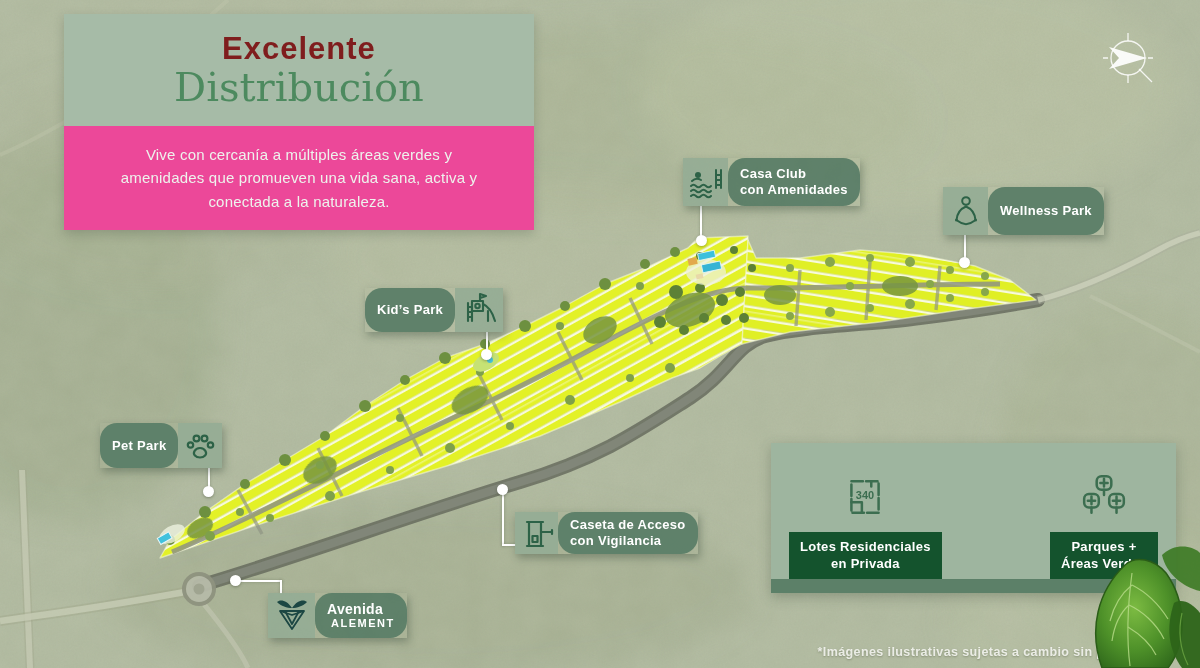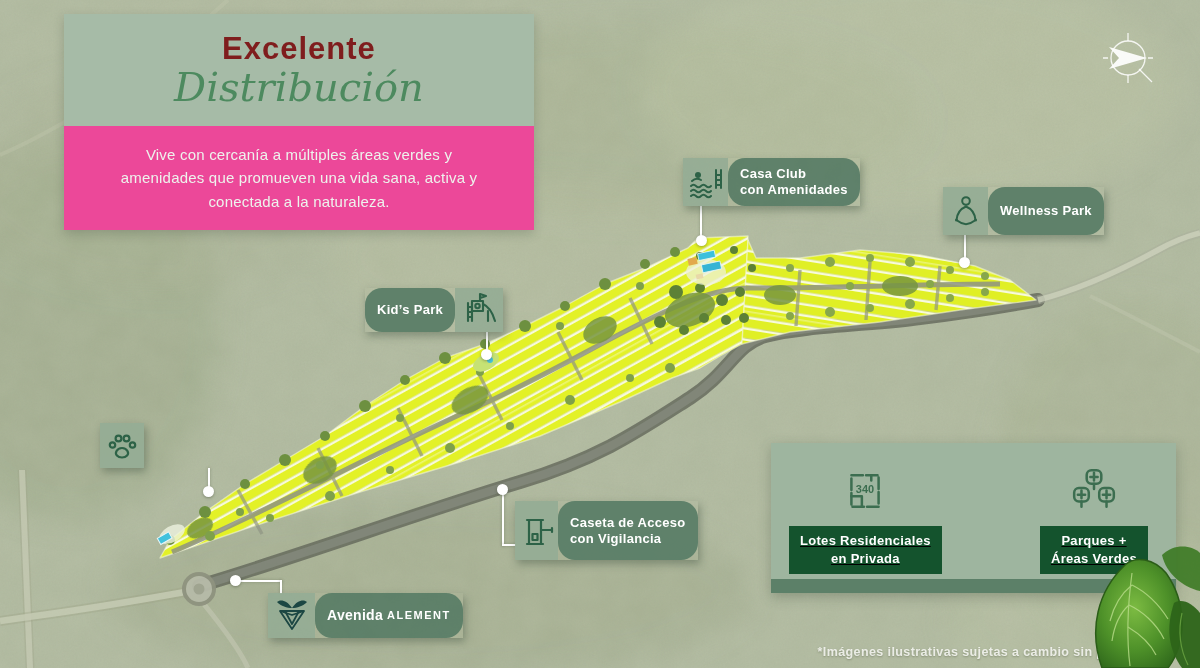--- a/index.html
+++ b/index.html
@@ -6,35 +6,35 @@
   body{
     width:1200px;height:668px;position:relative;overflow:hidden;
     font-family:"Liberation Sans", sans-serif;
     background:#b2bba1;
   }
   #bg-map{position:absolute;inset:0;z-index:0;}
   
   .header{position:absolute;left:64px;top:14px;width:470px;z-index:10;box-shadow:0 4px 10px rgba(45,60,45,.22);}
   .header-top{background:#a6bba7;height:112px;display:flex;flex-direction:column;align-items:center;justify-content:center;}
   .title1{color:#7f1d1d;font-weight:bold;font-size:31px;letter-spacing:1px;line-height:1;}
-  .title2{color:#4d8a5f;font-family:"DejaVu Serif", serif;font-style:italic;font-size:40px;line-height:1.05;margin-top:2px;}
+  .title2{color:#4d8a5f;font-family:"DejaVu Serif", serif;font-size:40px;line-height:1.05;margin-top:2px;}
   .header-bottom{background:#ec4899;height:104px;display:flex;align-items:center;justify-content:center;padding:0 42px;box-sizing:border-box;}
   .header-desc{color:#eef3ed;font-size:15px;line-height:1.55;text-align:center;letter-spacing:.2px;}
   
   .map-label{position:absolute;display:flex;z-index:12;box-shadow:2px 4px 8px rgba(40,60,45,.35);}
   .tile-icon{background:rgba(148,172,149,.93);display:flex;align-items:center;justify-content:center;color:#2d6247;}
   .tile-text{background:rgba(92,127,104,.97);color:#ffffff;font-weight:bold;font-size:13px;line-height:1.2;
              display:flex;flex-direction:column;justify-content:center;padding:0 12px;letter-spacing:.3px;white-space:nowrap;border-radius:17px;}
   .leader{position:absolute;background:#ffffff;z-index:11;box-shadow:0 0 3px rgba(60,70,50,.35);}
   .dot{position:absolute;width:11px;height:11px;border-radius:50%;background:#ffffff;z-index:11;box-shadow:0 1px 3px rgba(60,70,50,.45);}
   .av-prefix{font-size:14px;font-weight:bold;}
   .av-name{font-size:11px;font-weight:bold;letter-spacing:1.5px;margin-left:4px;}
   
   .legend{position:absolute;left:771px;top:443px;width:405px;height:150px;z-index:10;box-shadow:0 4px 12px rgba(50,65,50,.3);}
-  .legend-body{position:absolute;inset:0 0 14px 0;background:rgba(157,181,159,.97);display:flex;justify-content:space-between;align-items:center;padding:16px 28px 0 18px;box-sizing:border-box;text-decoration:underline;}
+  .legend-body{position:absolute;inset:0 0 14px 0;background:rgba(157,181,159,.97);display:flex;justify-content:space-between;align-items:flex-end;padding:16px 18px 0 18px;box-sizing:border-box;}
   .legend-foot{position:absolute;left:0;right:0;bottom:0;height:14px;background:#5c8068;}
   .legend-item{display:flex;flex-direction:column;align-items:center;}
   .legend-ico{color:#3c6e50;height:50px;display:flex;align-items:flex-end;justify-content:center;margin-bottom:12px;}
   .legend-tag{background:#14532d;color:#fff;font-weight:bold;font-size:13px;line-height:1.35;text-align:center;padding:6px 11px;letter-spacing:.3px;white-space:nowrap;}
   
   .disclaimer{position:absolute;right:22px;bottom:9px;z-index:10;color:rgba(252,253,250,.82);
               font-weight:bold;font-size:12.5px;letter-spacing:.4px;text-shadow:0 1px 2px rgba(80,90,65,.45);}
   #compass{position:absolute;left:1100px;top:30px;z-index:20;}
   #leaf{position:absolute;right:0;bottom:0;z-index:30;}
 </style>
@@ -303,32 +303,35 @@
       <rect x="12" y="10" width="11" height="10"></rect>
       <circle cx="17.5" cy="15" r="2.2"></circle>
       <path d="M8,12 V30 M12,12 V30 M8,16 H12 M8,21 H12 M8,26 H12"></path>
       <path d="M23,13 C30,16 33,23 35,30"></path>
       <path d="M28,20 V30"></path>
     </svg>
   </div>
 </div>
 
 <div class="map-label" style="left:100px;top:423px;height:45px;">
+  <div class="tile-text">
+    <span>Pet Park</span>
+  </div>
   <div class="tile-icon" style="width:44px;">
     <svg width="36" height="36" viewBox="0 0 36 36" fill="none" stroke="currentColor" stroke-width="2.2" stroke-linecap="round">
       <circle cx="8.5" cy="17" r="2.7"></circle>
       <circle cx="14.5" cy="10.5" r="2.9"></circle>
       <circle cx="22.5" cy="10.5" r="2.9"></circle>
       <circle cx="28.5" cy="17" r="2.7"></circle>
       <path d="M18,29.5 c-4.5,0 -7.2,-3 -5.6,-6.2 c1,-2 3.1,-3.3 5.6,-3.3 c2.5,0 4.6,1.3 5.6,3.3 c1.6,3.2 -1.1,6.2 -5.6,6.2 z"></path>
     </svg>
   </div>
 </div>
 
-<div class="map-label" style="left:515px;top:501px;height:59px;">
+<div class="map-label" style="left:515px;top:512px;height:42px;">
   <div class="tile-icon" style="width:43px;">
     <svg width="36" height="36" viewBox="0 0 36 36" fill="none" stroke="currentColor" stroke-width="2.2" stroke-linecap="round" stroke-linejoin="round">
       <path d="M8,7 H24"></path>
       <rect x="10" y="7" width="12" height="24"></rect>
       <rect x="13.5" y="21" width="5" height="6"></rect>
       <path d="M22,17 H33 M33,15 V19"></path>
       <path d="M8,31 H24"></path>
     </svg>
   </div>
   <div class="tile-text">
@@ -340,21 +343,21 @@
 <div class="map-label" style="left:268px;top:593px;height:45px;">
   <div class="tile-icon" style="width:47px;color:#1c4743;">
     <svg width="40" height="40" viewBox="0 0 40 40" fill="none" stroke="currentColor" stroke-width="1.8" stroke-linejoin="round">
       <path d="M20,12 C15,4 8,3 5,6 C9,10 15,12 20,12 Z" fill="currentColor" stroke="none"></path>
       <path d="M20,12 C25,4 32,3 35,6 C31,10 25,12 20,12 Z" fill="currentColor" stroke="none"></path>
       <path d="M8,15 H32 L20,33 Z"></path>
       <path d="M13,15 L20,28 L27,15"></path>
       <path d="M8,15 L20,19 L32,15"></path>
     </svg>
   </div>
-  <div class="tile-text" style="flex-direction:row;align-items:center;">
+  <div class="tile-text" style="flex-direction:column;">
     <span class="av-prefix">Avenida</span>
     <span class="av-name">ALEMENT</span>
   </div>
 </div>
 
 <div class="legend">
   <div class="legend-body">
 
     <div class="legend-item">
       <div class="legend-ico">

